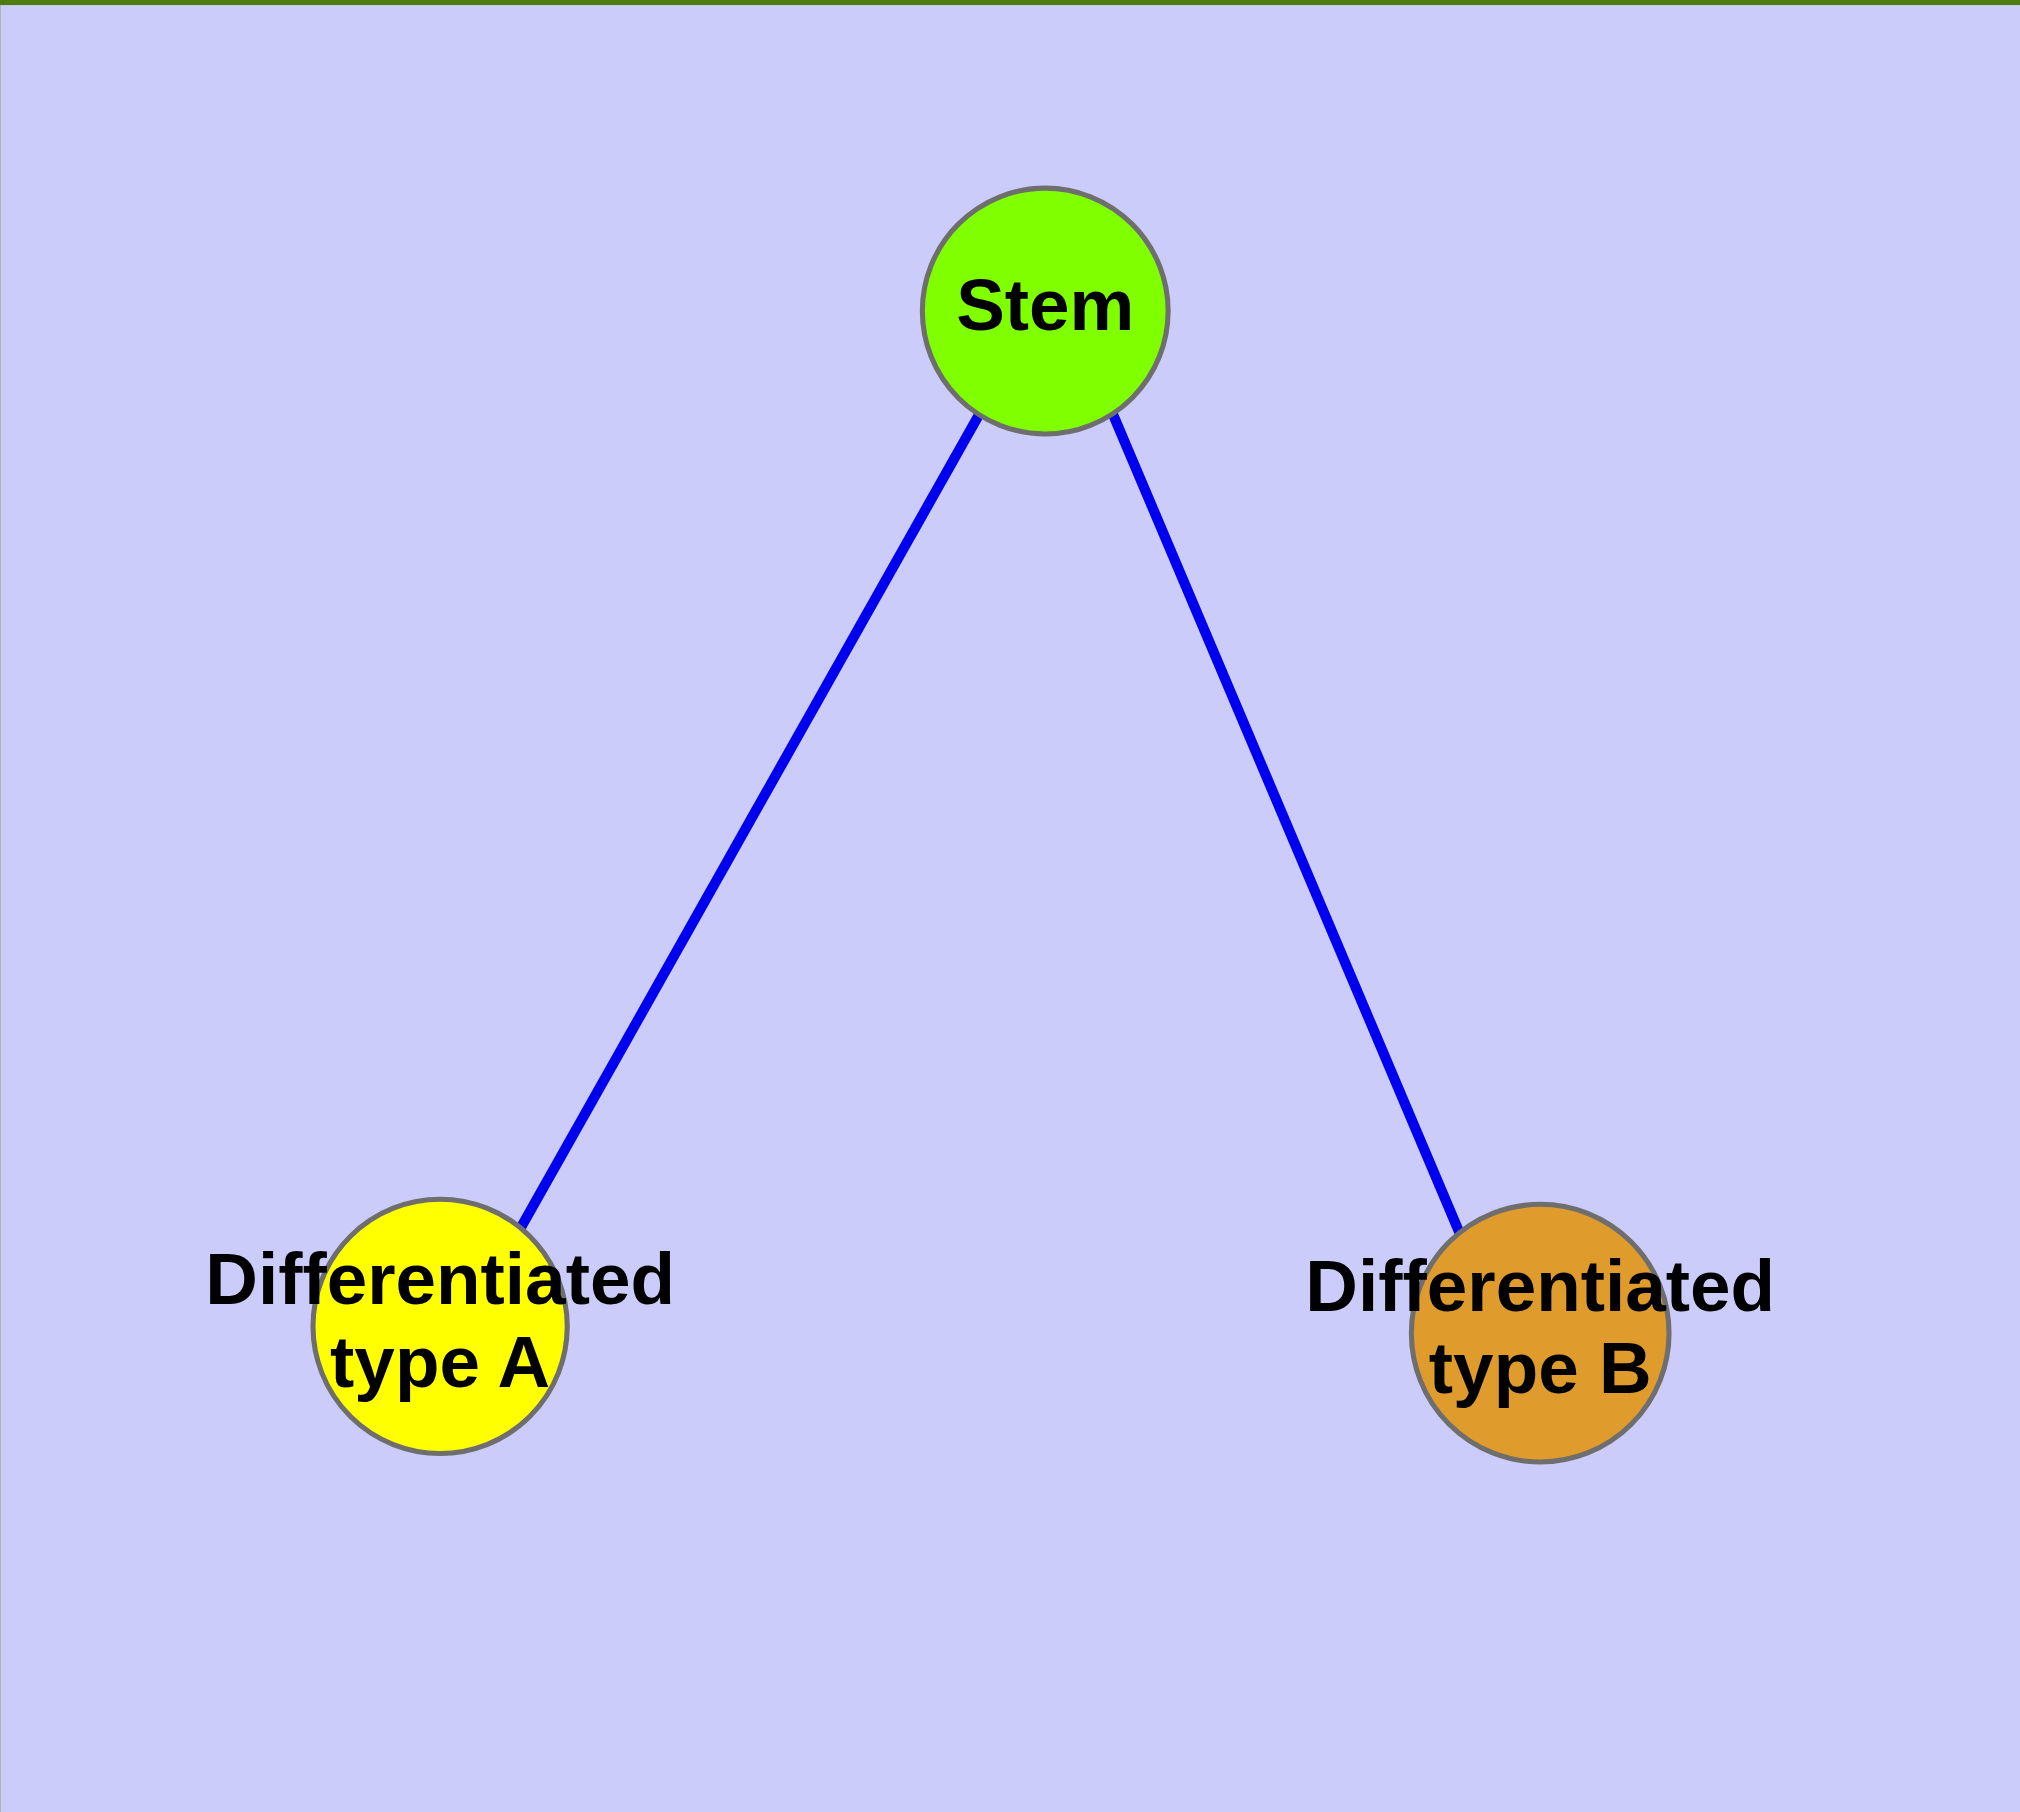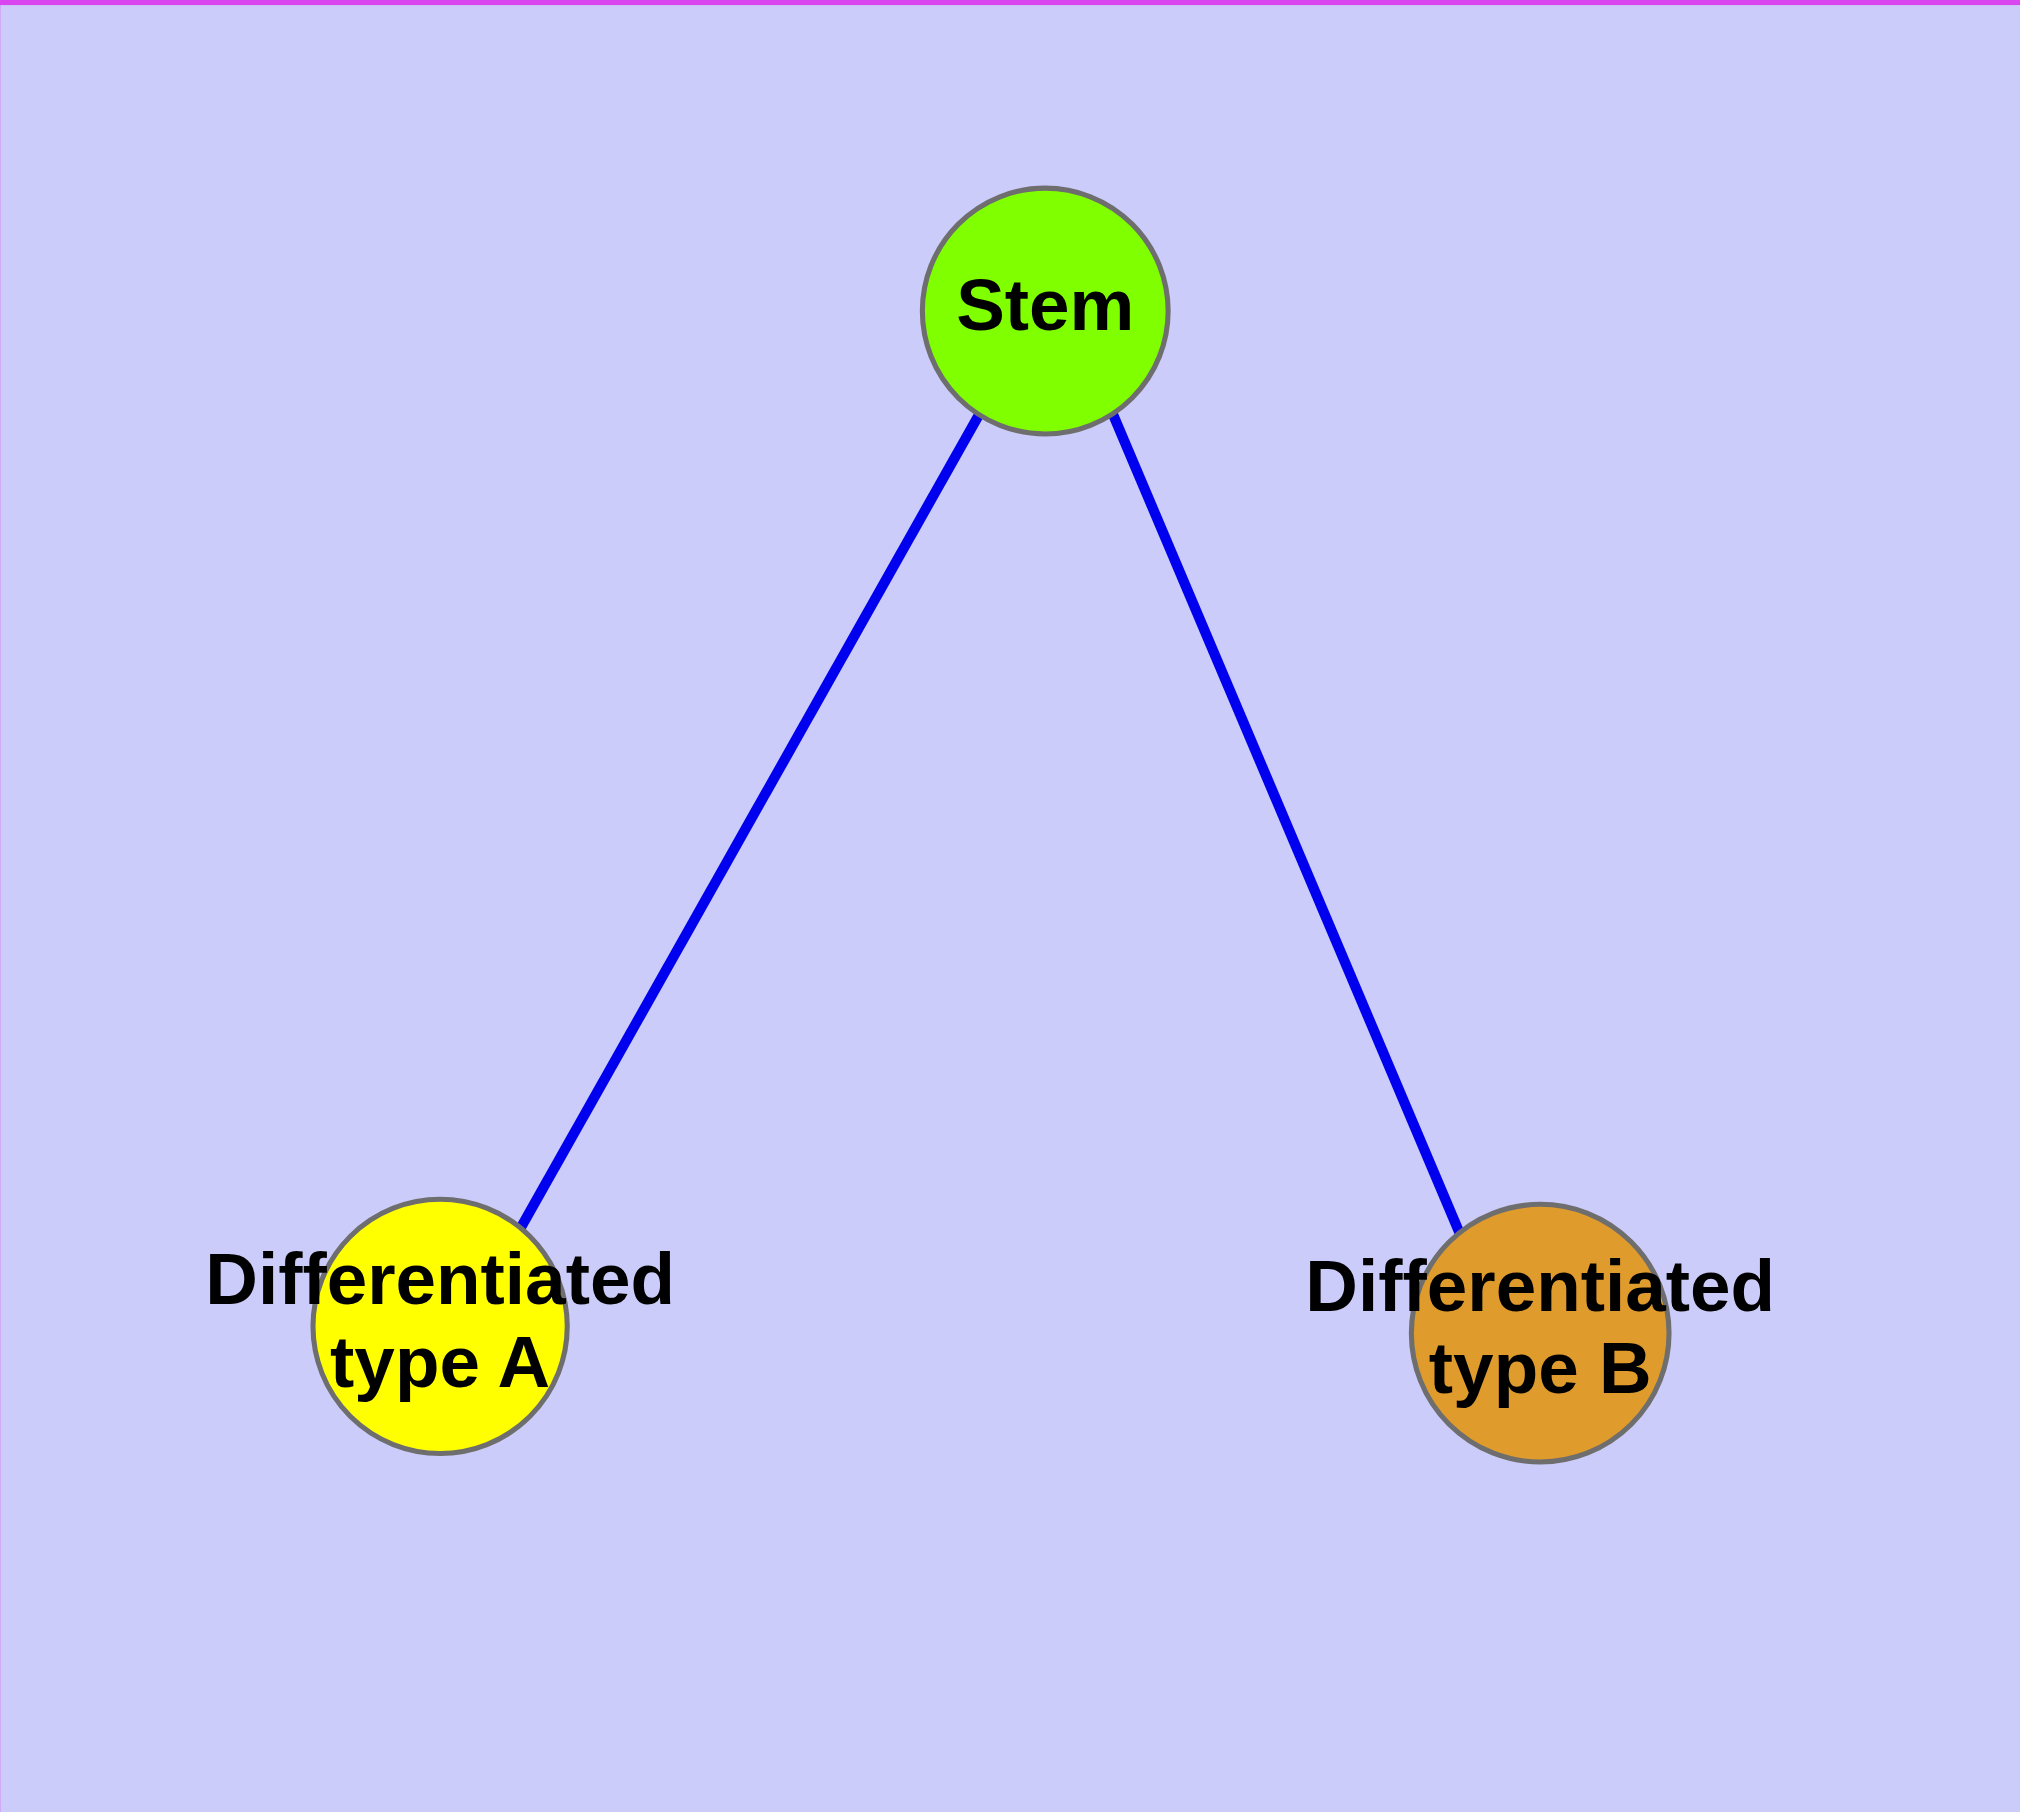--- a/index.html
+++ b/index.html
@@ -11,21 +11,21 @@
   body {
     width: 2021px;
     height: 1812px;
     overflow: hidden;
     font-family: "Liberation Sans", sans-serif;
   }
   #canvas {
     position: relative;
     width: 2021px;
     height: 1812px;
-    background: #d946ef;
+    background: #4d7c0f;
   }
   #graph-svg {
     position: absolute;
     left: 0;
     top: 0;
     width: 2021px;
     height: 1812px;
     display: block;
   }
   .node-label {

